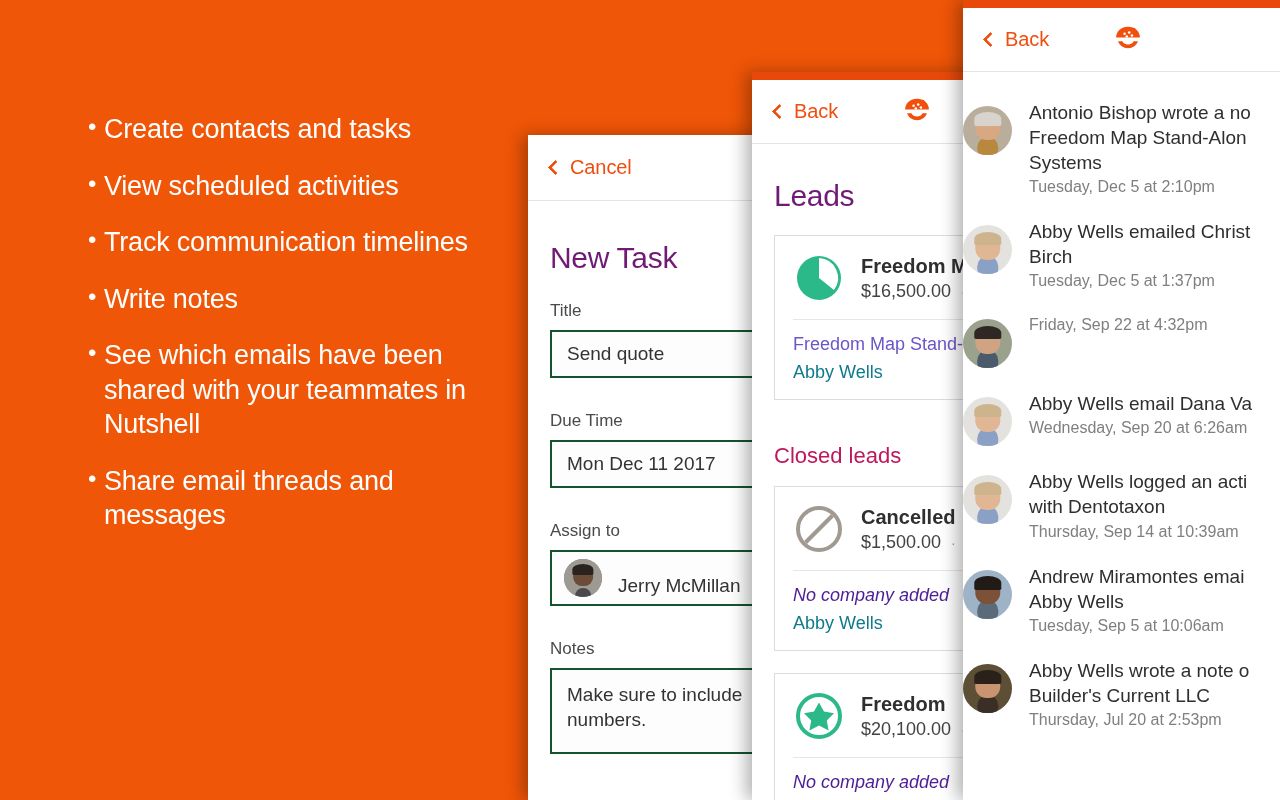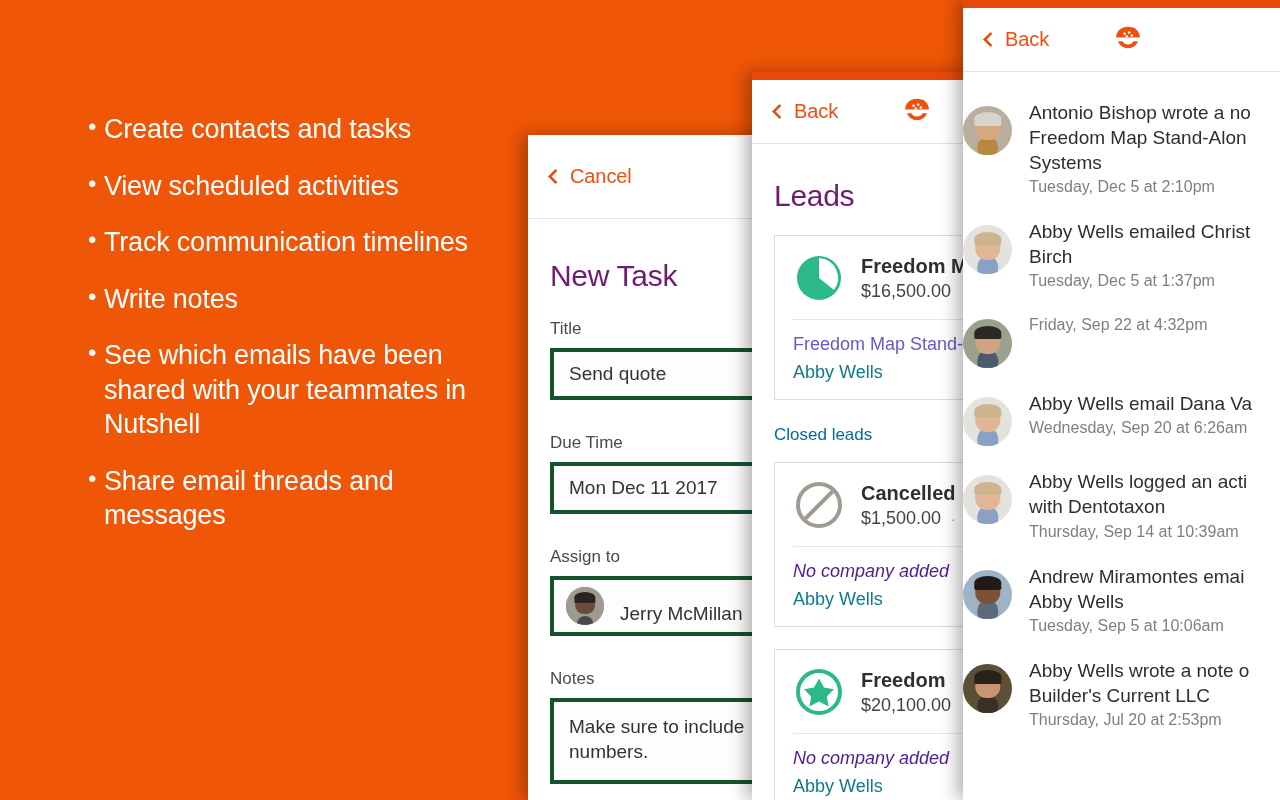--- a/index.html
+++ b/index.html
@@ -53,21 +53,21 @@
 
   .navbar {
     height: 64px;
     background: #ffffff;
     border-bottom: 1px solid #e3e3e3;
     display: flex;
     align-items: center;
     padding: 0 22px;
     position: relative;
   }
-  #panel-task .navbar { height: 84px; }
+  #panel-task .navbar { height: 66px; }
 
   .nav-back {
     display: flex;
     align-items: center;
     color: #f04e0f;
     font-size: 20px;
     letter-spacing: -0.1px;
   }
   .nav-chevron {
     display: inline-block;
@@ -97,21 +97,21 @@
   }
   #panel-task .screen-title { margin: 40px 0 26px 0; }
 
   
   .field-label {
     font-size: 17px;
     color: #4a4a4a;
     margin-bottom: 9px;
   }
   .field-box {
-    border: 4px solid #14532d;
+    border: 2px solid #14532d;
     background: #fdfdfd;
     padding: 11px 15px;
     font-size: 19px;
     color: #333333;
     margin-bottom: 33px;
     min-height: 45px;
     display: flex;
     align-items: center;
   }
   .field-box.tall {
@@ -153,23 +153,23 @@
     left: 50%; top: 13%;
     width: 56%; height: 28%;
     transform: translateX(-50%);
     border-radius: 50% 50% 10% 10%;
     background: var(--hair, #3a2e26);
     z-index: 2;
   }
 
   
   .section-title {
-    font-size: 17px;
-    color: #0369a1;
-    margin: 25px 0 17px 0;
+    font-size: 22px;
+    color: #be185d;
+    margin: 43px 0 17px 0;
     font-weight: 400;
   }
   .lead-card {
     border: 1px solid #dcdcdc;
     background: #ffffff;
     margin-bottom: 22px;
   }
   .lead-top { display: flex; align-items: center; padding: 16px 18px 15px 18px; }
   .lead-icon { width: 52px; height: 52px; margin-right: 16px; flex: 0 0 auto; }
   .lead-name { font-size: 20px; font-weight: bold; color: #2f2f2f; white-space: nowrap; }

